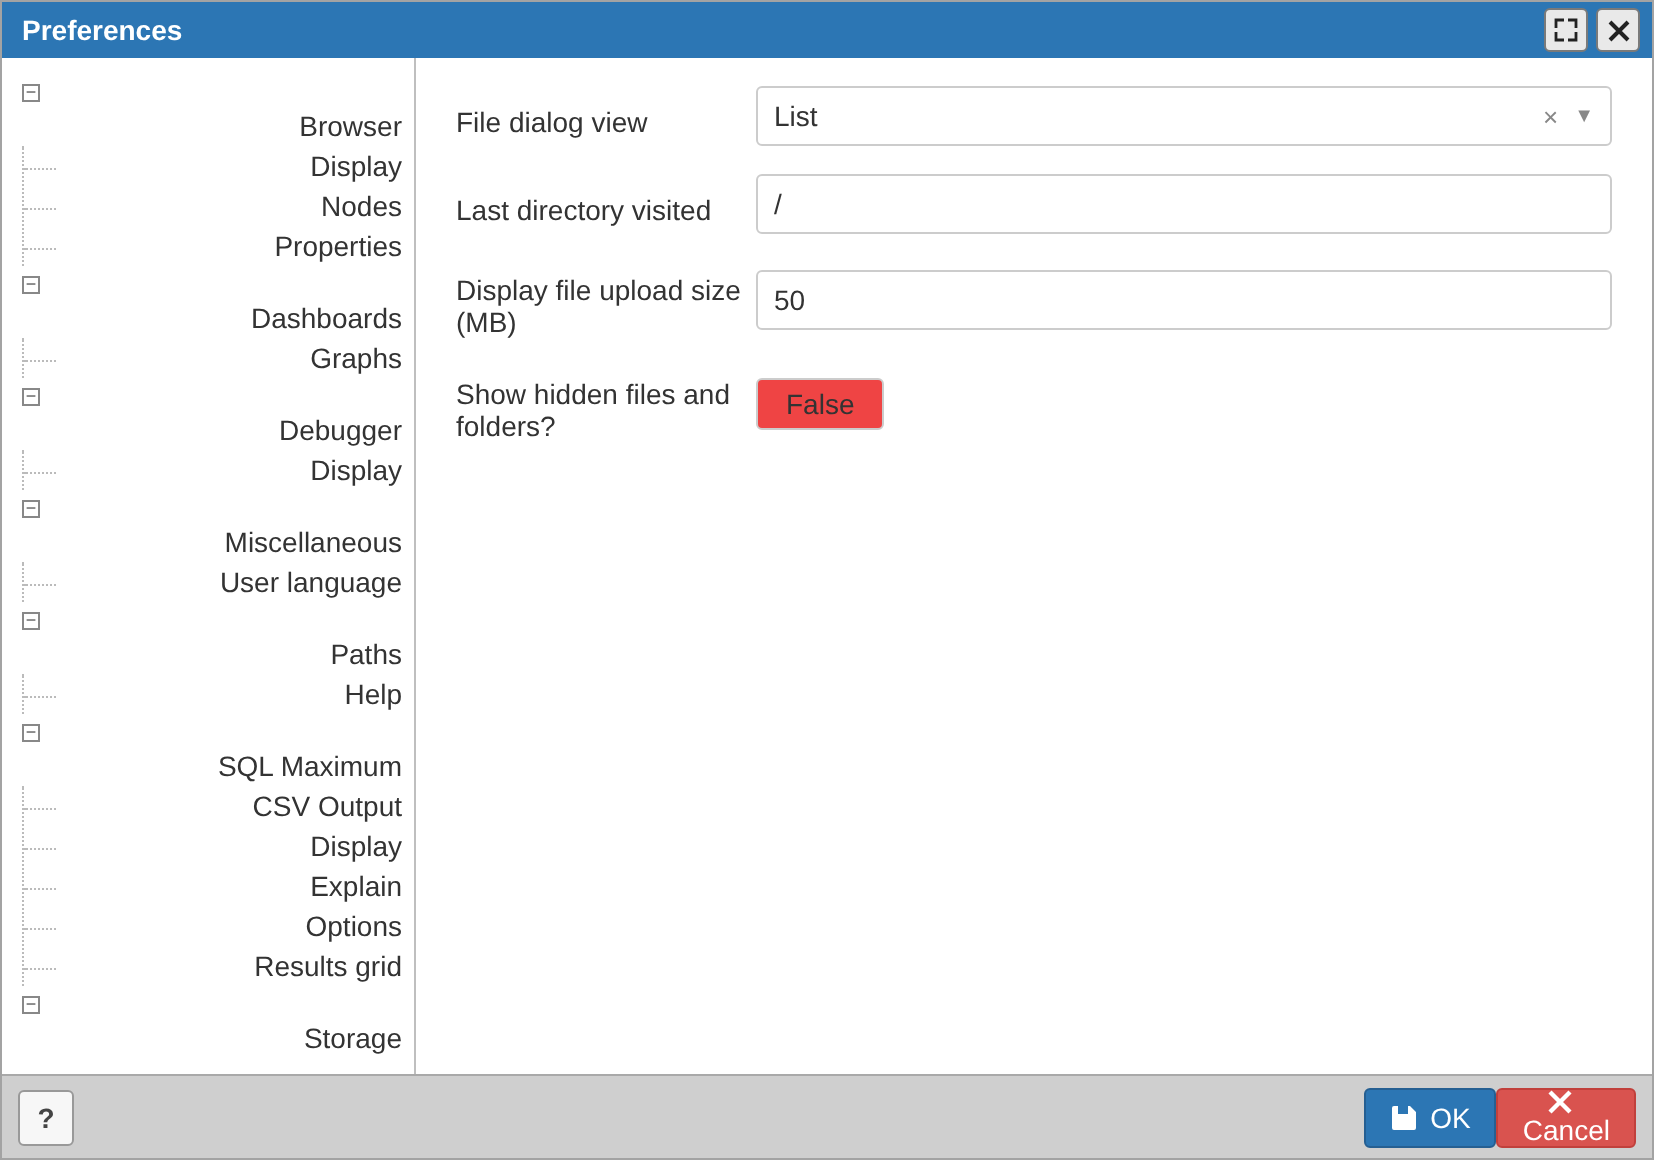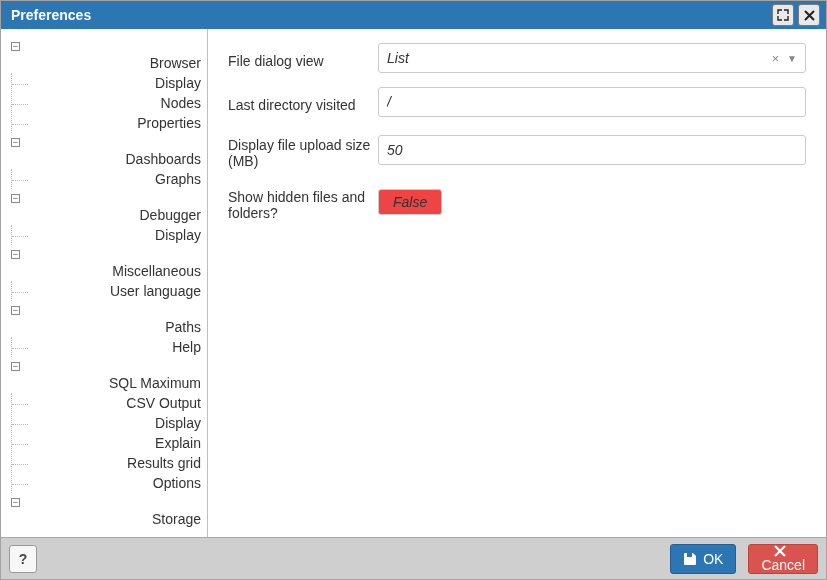--- a/index.html
+++ b/index.html
@@ -102,21 +102,21 @@
   .form-row {
     display: flex;
     align-items: center;
     margin-bottom: 14px;
   }
   .form-label {
     width: 150px;
     padding-top: 6px;
     color: #333;
   }
-  .form-field { flex: 1; font-style: italic; }
+  .form-field { flex: 1; }
   .select-box {
     border: 1px solid #ccc;
     border-radius: 3px;
     height: 30px;
     display: flex;
     align-items: center;
     padding: 0 8px;
     background: #fff;
     cursor: pointer;
     position: relative;
@@ -158,21 +158,21 @@
     display: flex; align-items:center; justify-content:center;
     font-weight: bold;
     color: #444;
     cursor: pointer;
   }
   .footer-spacer { flex: 1; }
   .btn {
     height: 30px;
     border-radius: 3px;
     padding: 0 12px;
-    margin-left: 12px;
+    margin-left: 0;
     display: inline-flex;
     align-items: center;
     cursor: pointer;
     color: #fff;
     font-weight: 500;
     border: 1px solid transparent;
   }
   .btn-ok { background: #2c76b4; border-color:#255f92; }
   .btn-cancel { background: #d9534f; border-color:#c1403c;flex-direction:column; }
   .btn .icon { margin-right: 6px; display:inline-flex; }
@@ -253,24 +253,24 @@
             <li class="tree-node">
                 <span class="tree-label">CSV Output</span>
               </li>
             <li class="tree-node">
                 <span class="tree-label">Display</span>
               </li>
             <li class="tree-node">
                 <span class="tree-label">Explain</span>
               </li>
             <li class="tree-node">
+                <span class="tree-label">Options</span>
+              </li>
+            <li class="tree-node">
                 <span class="tree-label">Results grid</span>
-              </li>
-            <li class="tree-node">
-                <span class="tree-label">Options</span>
               </li>
           </ul>
         </li>
         <li class="tree-node top">
           <span class="toggle">−</span><span class="tree-label">Storage</span>
           
         </li>
       </ul>
     </div>
 

